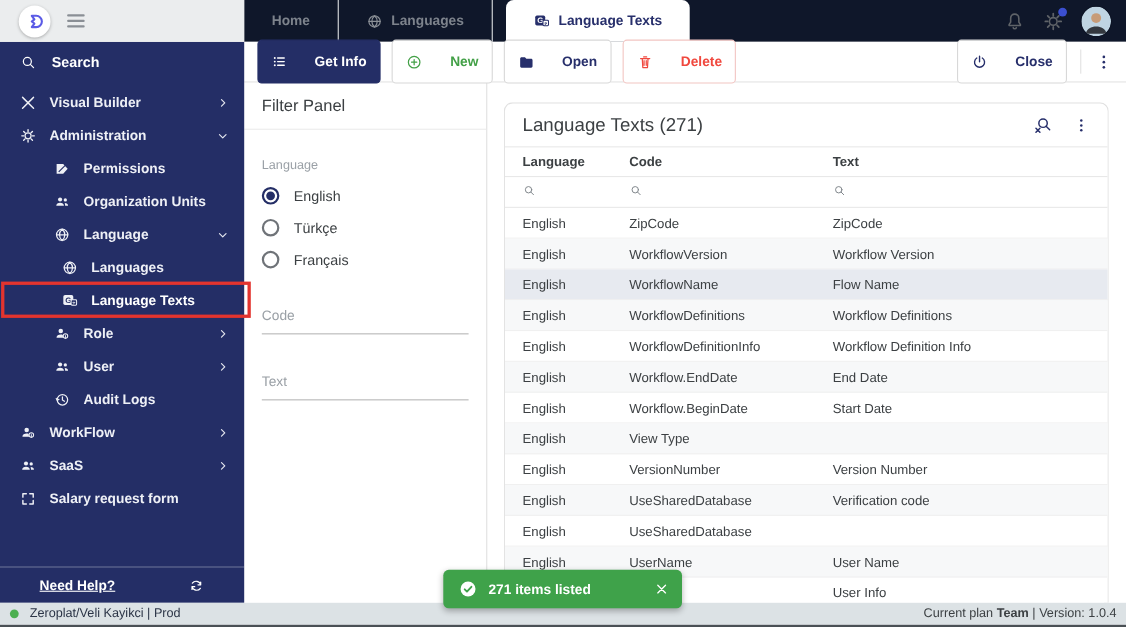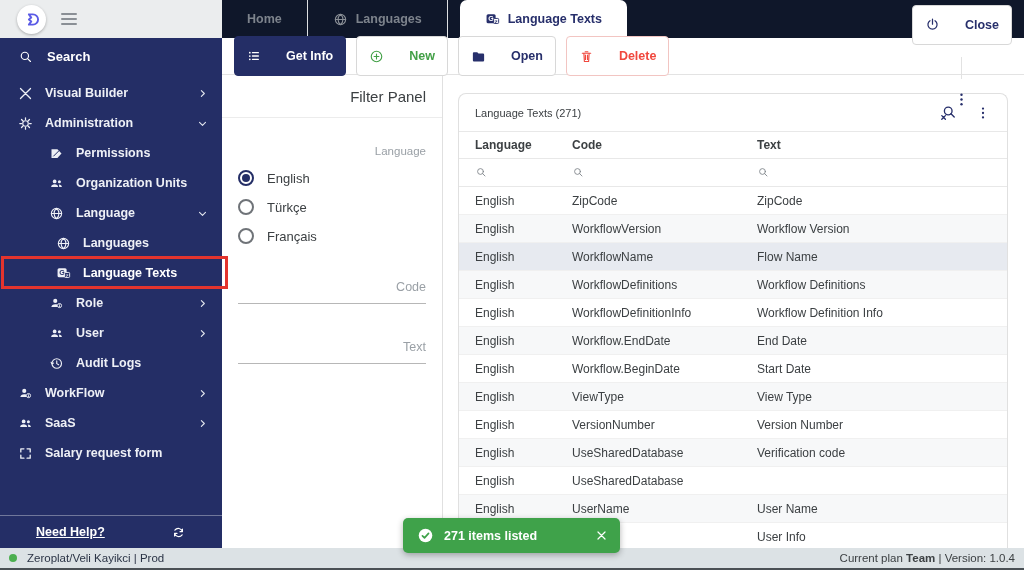--- a/index.html
+++ b/index.html
@@ -67,45 +67,45 @@
   
   .toolbar { position:absolute; left:222px; top:38px; width:802px; height:37px; background:#fff;
     border-bottom:1px solid #e3e3e3; display:flex; align-items:center; gap:10px; padding:0 12px; z-index:4; }
   .btn { display:inline-flex; align-items:center; gap:25px; height:40px; padding:0 12px; border-radius:4px;
     font-size:12.5px; font-weight:bold; border:1px solid #d8d8d8; background:#fff; cursor:pointer;
     font-family:inherit; }
   .btn-primary { background:#242e66; border-color:#242e66; color:#fff; }
   .btn-new { color:#43a047; }
   .btn-open { color:#272f6b; }
   .btn-delete { color:#f0483e; border-color:#f2c5c2; }
-  .toolbar-right { margin-left:auto; display:flex; align-items:center; gap:12px;flex-direction:column; }
+  .toolbar-right { margin-left:auto; display:flex; align-items:center; gap:12px; }
   .btn-close { color:#272f6b; }
   .vdiv { width:1px; height:22px; background:#e2e2e2; }
   .kebab-btn { width:17px; height:17px; color:#272f6b; cursor:pointer; }
 
   
   .content { position:absolute; left:222px; top:75px; width:802px; height:473px; display:flex;
     background:#fff; z-index:3; }
-  .filter-panel { width:242px; border-right:1px solid #e0e0e0;text-align:right; }
+  .filter-panel { width:242px; border-right:1px solid #e0e0e0; }
   .fp-title { font-size:15px; color:#3c4043; padding:13px 16px 12px; border-bottom:1px solid #ececec; }
   .fp-body { padding:0 16px; }
   .fp-label { margin-top:27px; font-size:11.5px; color:#9aa0a6; }
   .radio-row { display:flex; align-items:center; gap:13px; margin-top:13px; font-size:13px;
     color:#3c4043; cursor:pointer; }
   .radio { width:16px; height:16px; border-radius:50%; border:2px solid #6f7378; position:relative; }
   .radio.sel { border-color:#242e66; }
   .radio.sel::after { content:""; position:absolute; inset:2px; border-radius:50%; background:#242e66; }
   .fp-field { margin-top:36px; font-size:12.5px; color:#9aa0a6; padding-bottom:9px;
     border-bottom:1px solid #b7b7b7; cursor:text; }
 
   .table-area { flex:1; padding:18px 16px 0 15px; }
   .card { width:550px; height:100%; background:#fff; border:1px solid #e0e0e0;
     border-bottom:none; border-radius:8px 8px 0 0; overflow:hidden; }
   .card-header { display:flex; align-items:center; padding:10px 16px 9px; }
-  .card-title { font-size:11px; color:#3c4043; }
+  .card-title { font-size:17px; color:#3c4043; }
   .card-icons { margin-left:auto; display:flex; align-items:center; gap:18px; color:#272f6b; }
   .card-icons .ic { cursor:pointer; }
   .tgrid { display:grid; grid-template-columns:97px 185px 1fr; align-items:center; padding:0 16px; }
   .thead { height:28px; border-top:1px solid #e8e8e8; border-bottom:1px solid #e8e8e8;
     font-size:12px; font-weight:bold; color:#3c4043; }
   .tfilter { height:28px; border-bottom:1px solid #e8e8e8; color:#80868b; }
   .tfilter .ic { cursor:pointer; }
   .trow { height:28px; border-bottom:1px solid #f0f0f0; font-size:12px; color:#3c4043; cursor:pointer; }
   .trow.alt { background:#f7f8f9; }
   .trow.selected { background:#e7eaf0; }
@@ -547,21 +547,20 @@
               <div class="tcell">Workflow.EndDate</div>
               <div class="tcell">End Date</div>
             </div>
             <div class="tgrid trow">
               <div class="tcell">English</div>
               <div class="tcell">Workflow.BeginDate</div>
               <div class="tcell">Start Date</div>
             </div>
             <div class="tgrid trow alt">
               <div class="tcell">English</div>
-              <div class="tcell">ViewType</div>
               <div class="tcell">View Type</div>
             </div>
             <div class="tgrid trow">
               <div class="tcell">English</div>
               <div class="tcell">VersionNumber</div>
               <div class="tcell">Version Number</div>
             </div>
             <div class="tgrid trow alt">
               <div class="tcell">English</div>
               <div class="tcell">UseSharedDatabase</div>

